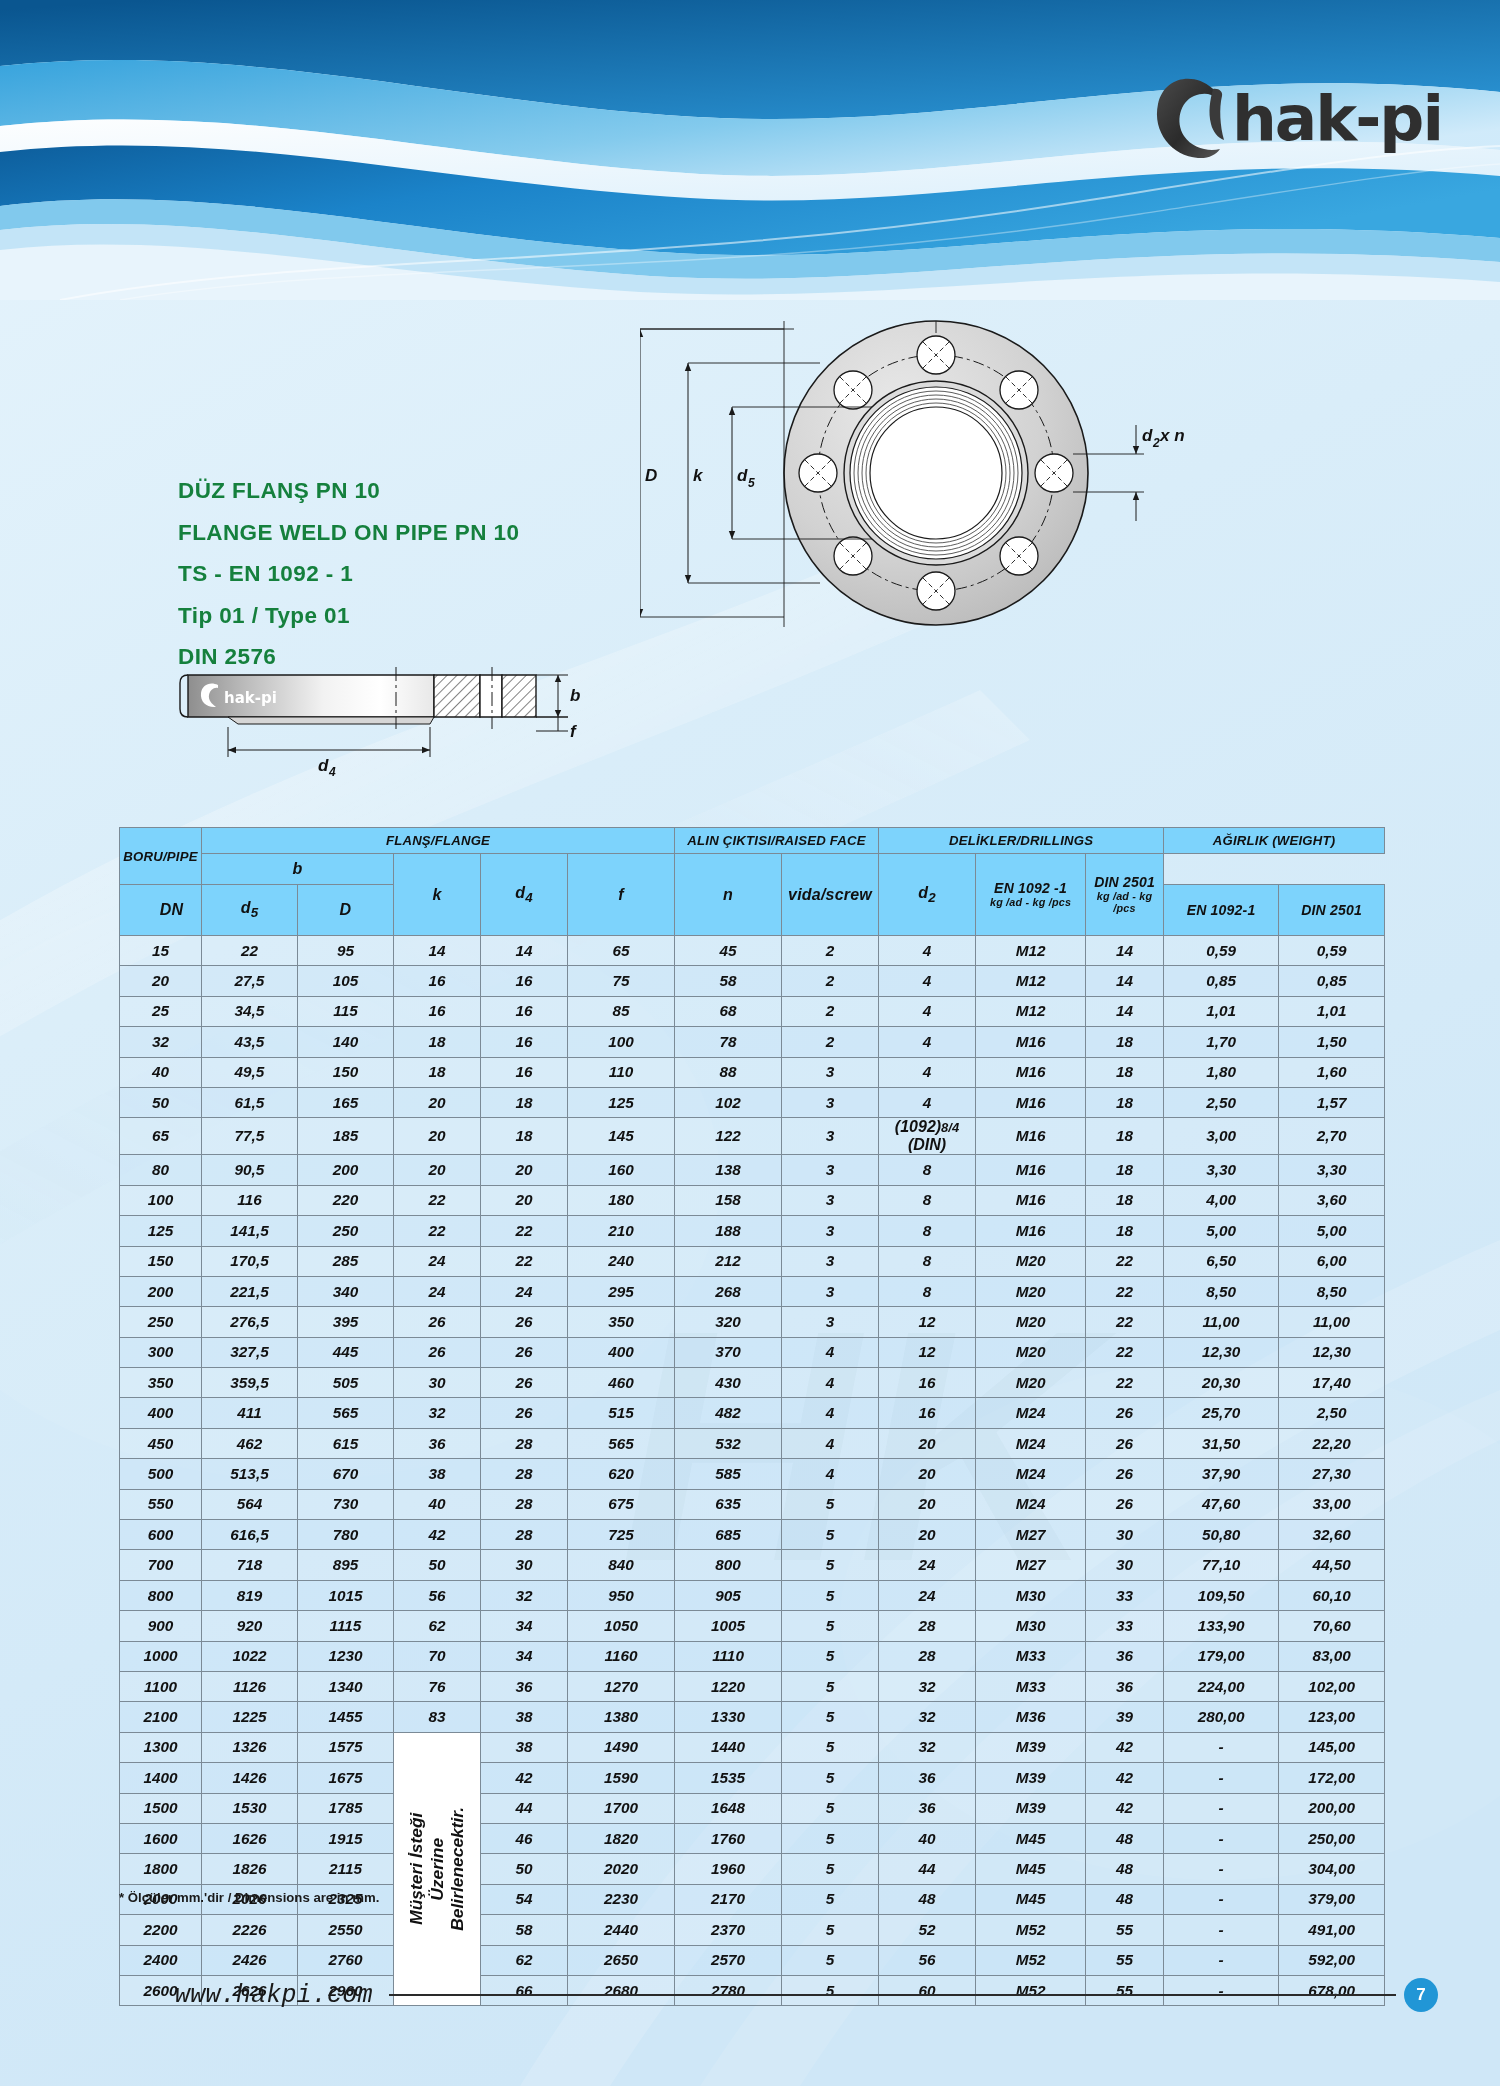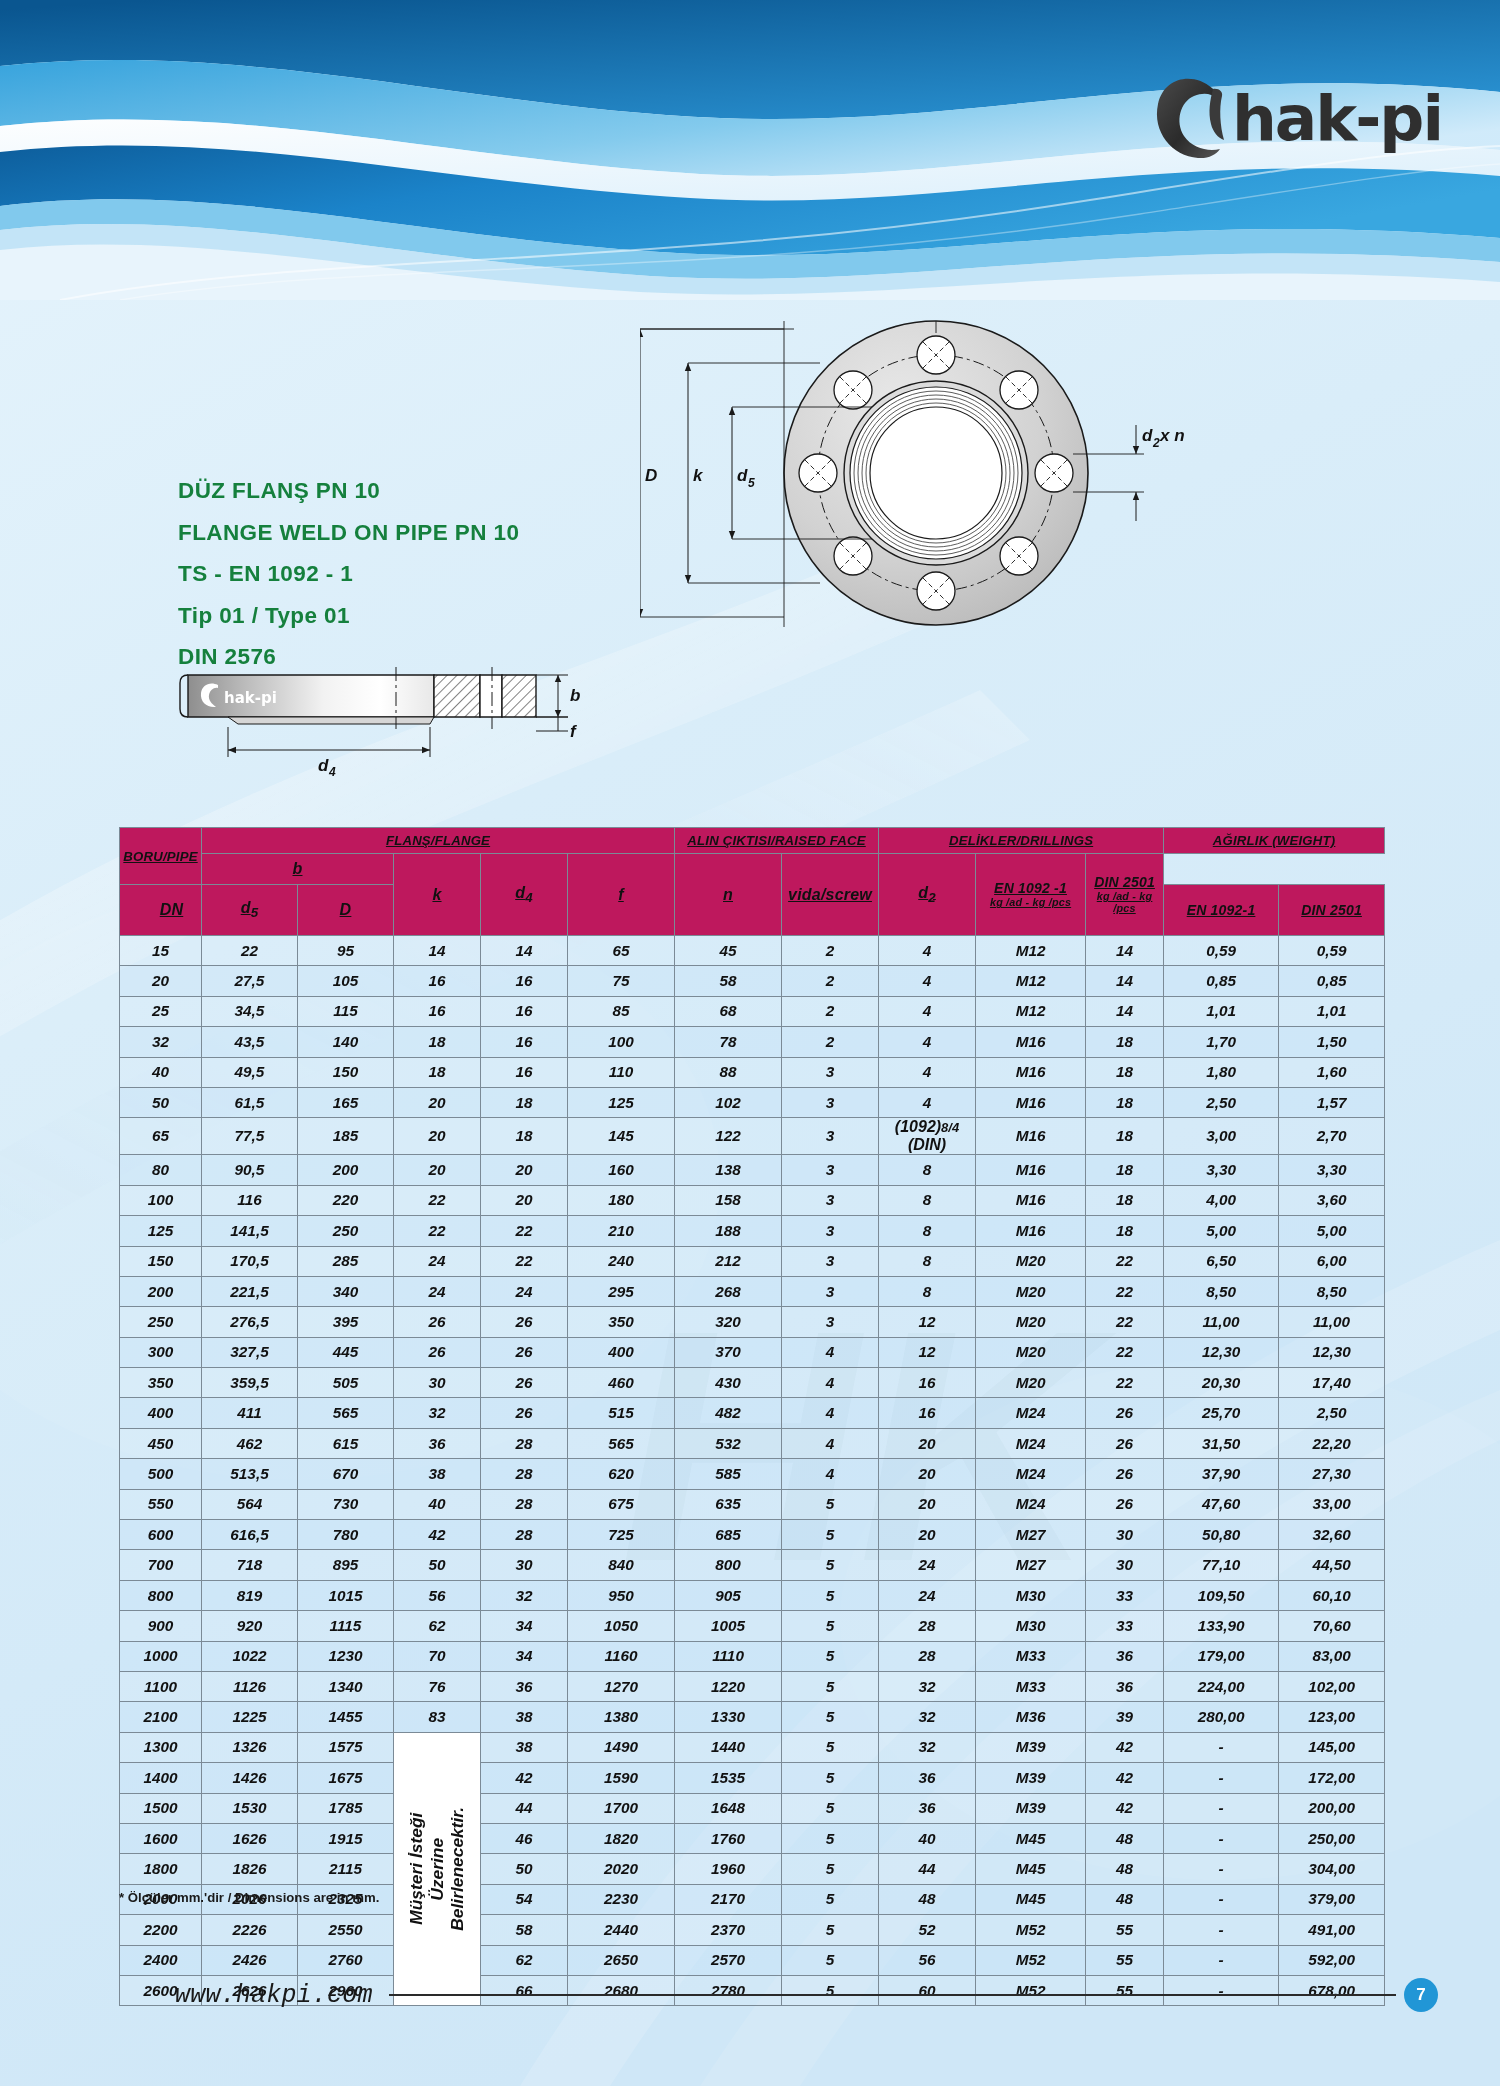--- a/index.html
+++ b/index.html
@@ -57,25 +57,24 @@
   }
   table.spec th, table.spec td {
     border: 1px solid #7b8a96;
     text-align: center;
     vertical-align: middle;
     font-style: italic;
     font-weight: bold;
     color: #111;
   }
   table.spec thead th {
-    background: #be185d;
+    background: #7dd3fc;
     font-size: 13.2px;
     letter-spacing: 0.2px;
     padding: 5px 2px;
-    text-decoration: underline;
   }
   table.spec thead th.sub { font-size: 16px; padding: 6px 2px; }
   table.spec thead th.small { font-size: 14px; padding: 17px 2px; text-align: center; }
   table.spec thead th.wcol { font-size: 14px; line-height: 1.12; }
   table.spec thead th.wcol .u { font-size: 10.8px; display: block; font-weight: bold; }
   table.spec tbody td {
     font-size: 15.3px;
     height: 30.4px;
     padding: 0 2px;
     background: rgba(215,236,249,0.30);

